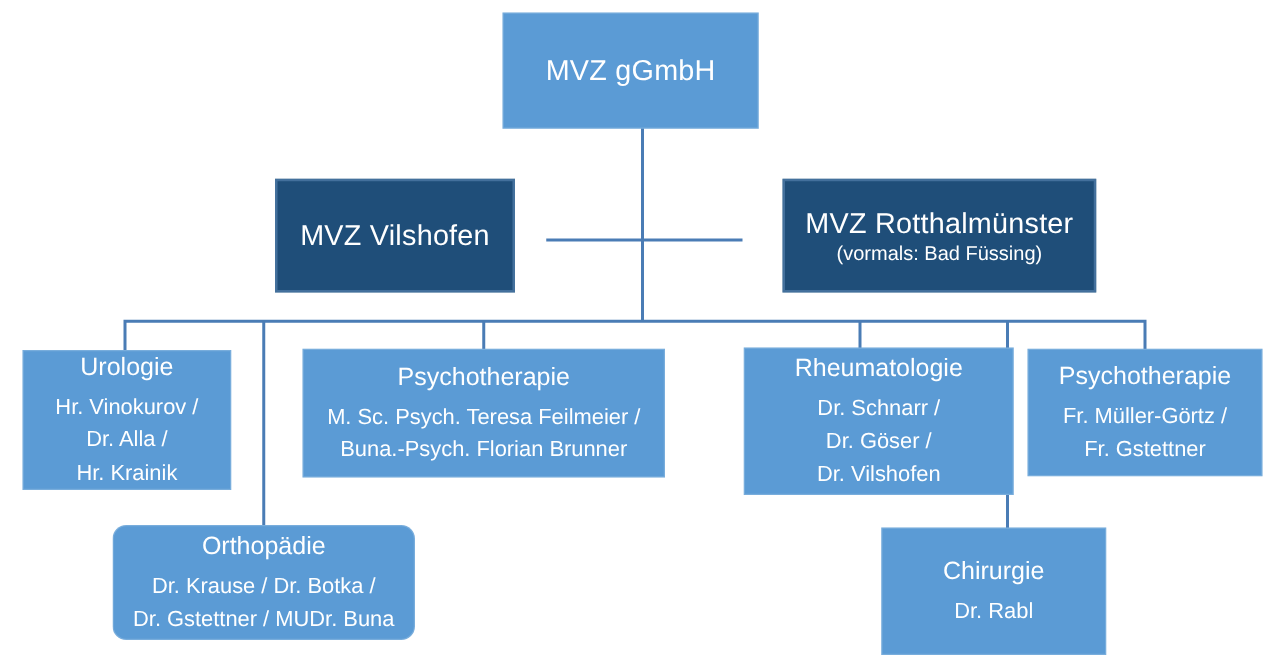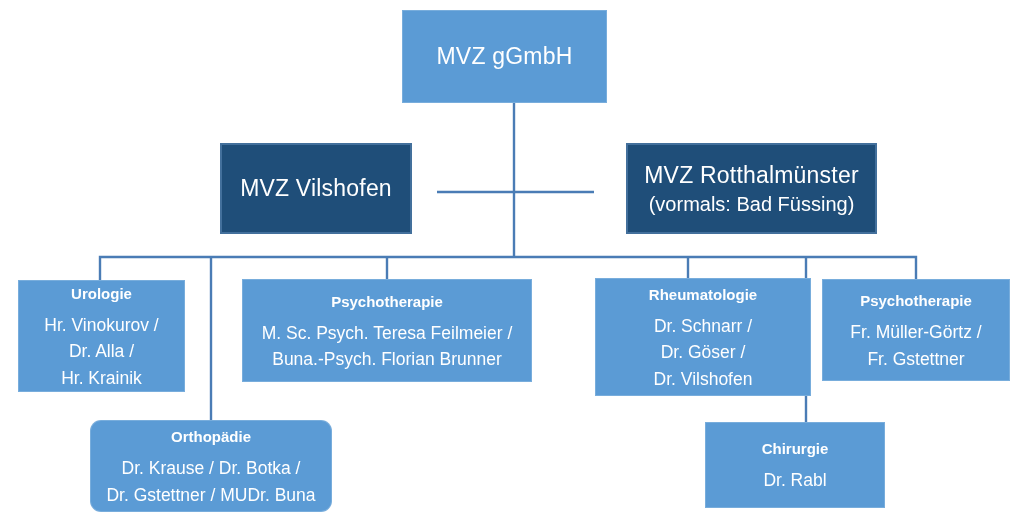--- a/index.html
+++ b/index.html
@@ -43,43 +43,43 @@
   .box.dark {
     background: var(--box-dark, #1F4E79);
     border: 2px solid rgba(110,155,200,0.45);
   }
   .root-label, .branch-label {
     font-size: 23px;
     line-height: 1.25;
     letter-spacing: 0.2px;
   }
   .branch-sublabel {
-    font-size: 20px;
+    font-size: 16px;
     margin-top: 3px;
   }
   .dept-title {
-    font-size: 15px;
-    font-weight: bold;
+    font-size: 20px;
+    font-weight: normal;
     line-height: 26px;
     margin-bottom: 5px;
   }
   .dept-line {
     font-size: 17.5px;
     line-height: 26.5px;
     white-space: nowrap;
   }
   
   #root-box       { left: 402px; top: 10px;  width: 205px; height: 93px; }
   #vilshofen-box  { left: 220px; top: 143px; width: 192px; height: 91px; }
   #rotthal-box    { left: 626px; top: 143px; width: 251px; height: 91px; }
   #dept-urologie       { left: 18px;  top: 280px; width: 167px; height: 112px; }
   #dept-psych-vils     { left: 242px; top: 279px; width: 290px; height: 103px; }
   #dept-orthopaedie    { left: 90px;  top: 420px; width: 242px; height: 92px; border-radius: 11px;  }
   #dept-rheumatologie  { left: 595px; top: 278px; width: 216px; height: 118px; }
-  #dept-chirurgie      { left: 705px; top: 422px; width: 180px; height: 86px;  }
+  #dept-chirurgie      { left: 705px; top: 422px; width: 180px; height: 102px;  }
   #dept-psych-rott     { left: 822px; top: 279px; width: 188px; height: 102px; }
 </style>
 </head>
 <body>
 
 <div class="stage">
 
   <svg class="connectors" viewBox="0 0 1024 526" aria-hidden="true">
 
     <path d="M 514 101 L 514 257"></path>

